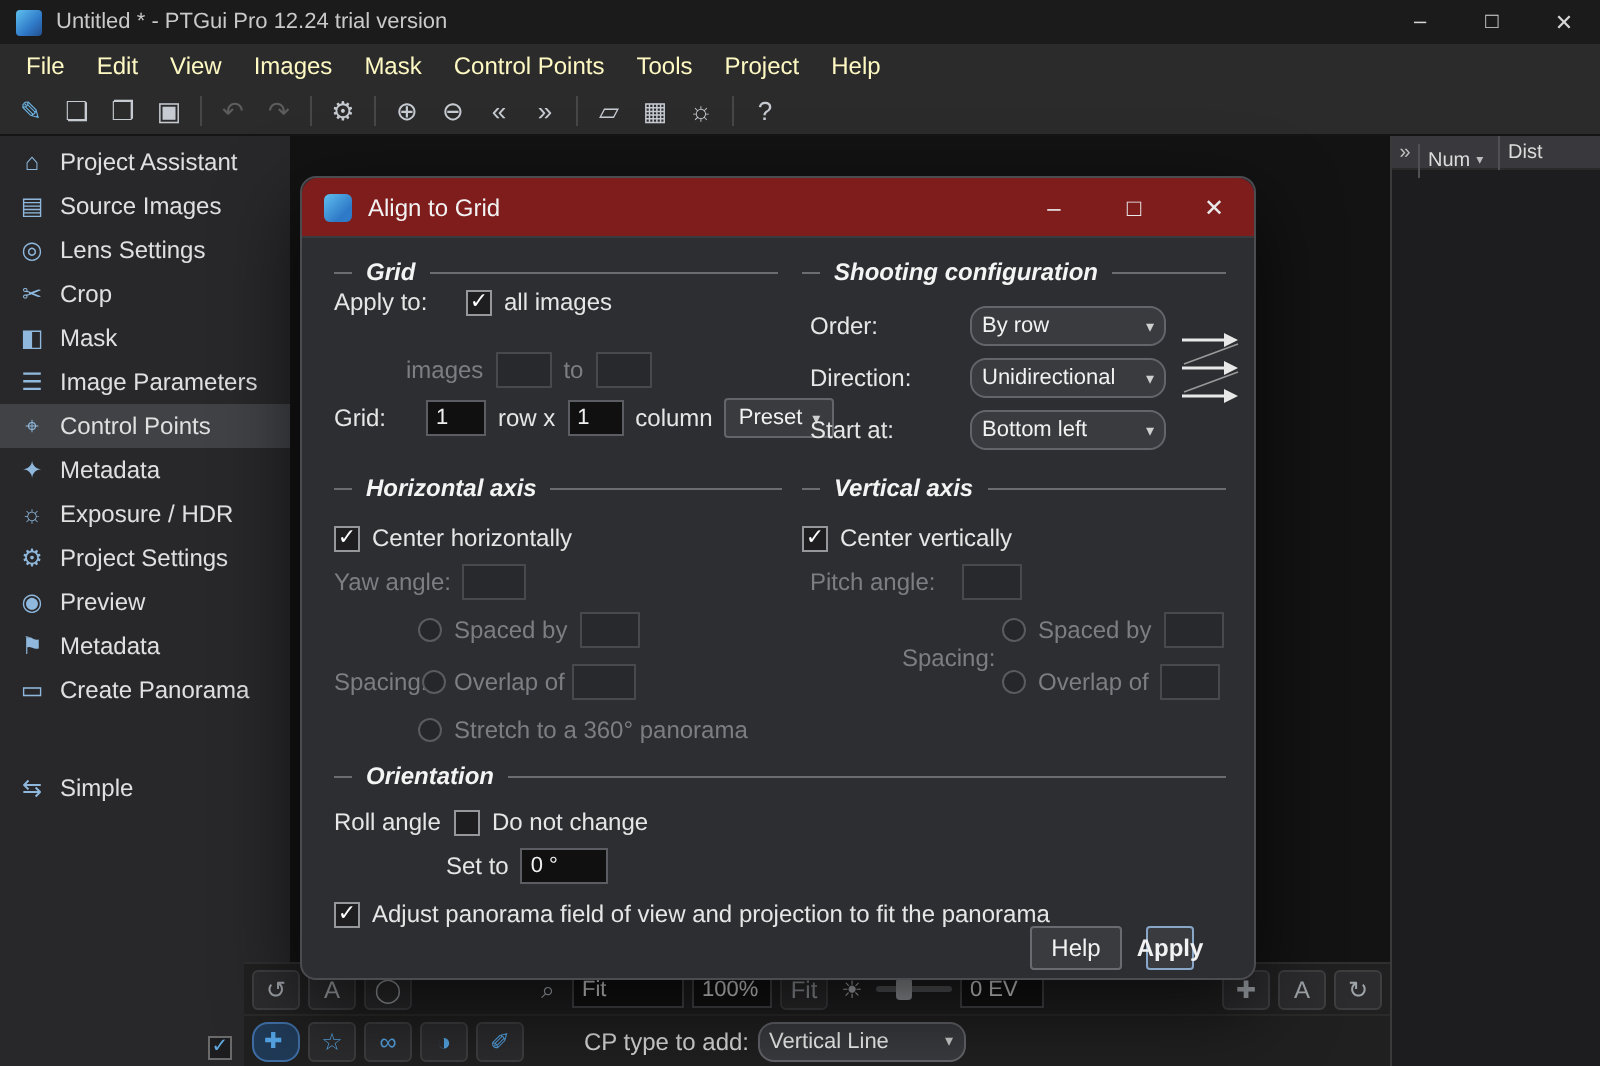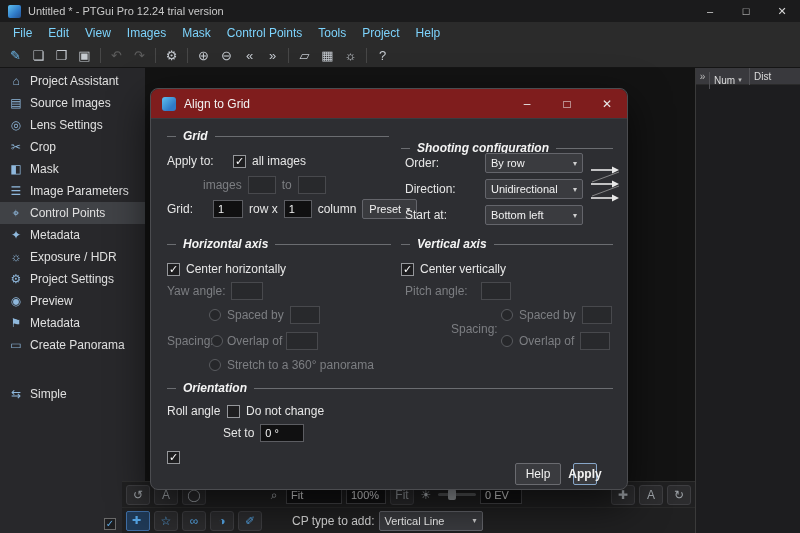--- a/index.html
+++ b/index.html
@@ -7,21 +7,21 @@
   #app { position:relative; width:800px; height:533px; background:#141414; overflow:hidden; color:#e4e4e4; }
 
   .titlebar { position:absolute; inset:0 0 auto 0; height:22px; background:#1b1b1c; display:flex; align-items:center; }
   .app-icon { width:13px; height:13px; margin:0 7px 0 8px; border-radius:2px; flex:none;
               background:linear-gradient(135deg,#5fc0ef 0%, #2f7ac8 60%, #24508f 100%); }
   .title-text { font-size:11px; color:#c9c9c9; }
   .win-controls { margin-left:auto; display:flex; height:22px; }
   .win-btn { width:36px; height:22px; display:flex; align-items:center; justify-content:center; font-size:11px; color:#d6d6d6; }
 
   .menubar { position:absolute; top:22px; left:0; right:0; height:21px; background:#2b2b2b; display:flex; align-items:center; padding-left:5px; }
-  .menu-item { padding:0 8px; font-size:12px; color:#7dd3fc; }
+  .menu-item { padding:0 8px; font-size:12px; color:#fef9c3; }
 
   .toolbar { position:absolute; top:43px; left:0; right:0; height:25px; background:#2b2b2b; border-bottom:1px solid #151515; display:flex; align-items:center; padding-left:4px; }
   .tool-btn { width:23px; height:21px; display:flex; align-items:center; justify-content:center; font-size:13px; color:#c6cbd1; flex:none; }
   .tool-btn.accent { color:#6db7e8; }
   .tool-btn.dim { color:#5d5d5d; }
   .tool-sep { width:1px; height:15px; background:#474747; margin:0 4px; flex:none; }
 
   .sidebar { position:absolute; top:68px; left:0; bottom:0; width:145px; background:#28282b; padding-top:2px; }
   .side-item { height:22px; display:flex; align-items:center; gap:7px; padding-left:9px; font-size:12px; color:#e0e0e0; }
   .side-item.selected { background:#404246; }
@@ -64,21 +64,21 @@
   .sect::before { content:""; width:9px; height:1px; background:#6b6d71; flex:none; }
   .sect::after { content:""; flex:1; height:1px; background:#6b6d71; }
 
   .row { position:absolute; display:flex; align-items:center; gap:6px; font-size:12px; color:#e6e6e6; height:20px; white-space:nowrap; }
   .dis { color:#7c7e82; }
   .cb { width:13px; height:13px; background:#1e1e20; border:1px solid #95979b; display:flex; align-items:center; justify-content:center; flex:none; }
   .cb .ck { font-size:11px; color:#fff; line-height:1; }
   .radio { width:12px; height:12px; border:1px solid #595b5f; border-radius:50%; background:#26272a; flex:none; }
   .inp { height:18px; background:#101011; border:1px solid #5c5d62; color:#f0f0f0; font-size:11px; display:flex; align-items:center; padding:0 4px; flex:none; }
   .inp.empty { background:#28292c; border-color:#48494d; }
-  .sel { height:20px; background:#3a3b3f; border:1px solid #64656b; border-radius:2px; color:#f2f2f2; font-size:11px; display:flex; align-items:center; justify-content:space-between; padding:0 5px; flex:none; }
+  .sel { height:20px; background:#3a3b3f; border:1px solid #64656b; border-radius:8px; color:#f2f2f2; font-size:11px; display:flex; align-items:center; justify-content:space-between; padding:0 5px; flex:none; }
   .arr { font-size:8px; color:#cfcfcf; margin-left:5px; }
   .pbtn { height:20px; background:#3a3b3f; border:1px solid #64656b; border-radius:2px; color:#f2f2f2; font-size:11px; display:flex; align-items:center; padding:0 6px; flex:none; }
   .btn { position:absolute; height:22px; background:#3a3b3f; border:1px solid #6a6b70; border-radius:2px; color:#f2f2f2; font-size:12px; display:flex; align-items:center; justify-content:center; }
   .btn.default { border-color:#87a6c8; font-weight:bold; }
 </style>
 </head>
 <body>
 
 <div id="app">
 
@@ -242,25 +242,25 @@
       <div class="dlg-controls">
         <div class="dlg-btn">–</div>
         <div class="dlg-btn">□</div>
         <div class="dlg-btn">✕</div>
       </div>
     </div>
 
     <div class="sect" style="left:16px; top:40px; width:222px">
         <span>Grid</span>
       </div>
-    <div class="sect" style="left:250px; top:52px; width:212px">
+    <div class="sect" style="left:250px; top:40px; width:212px">
         <span>Shooting configuration</span>
       </div>
 
-    <div class="row" style="left:16px; top:62px">
+    <div class="row" style="left:16px; top:52px">
       <span style="width:60px">Apply to:</span>
       <span class="cb">
           <span class="ck">✓</span>
         </span>
       <span>all images</span>
     </div>
 
     <div class="row" style="left:52px; top:86px">
       <span class="dis">images</span>
       <span class="inp empty" style="width:28px"></span>
@@ -386,19 +386,20 @@
       <span>Do not change</span>
     </div>
     <div class="row" style="left:72px; top:334px">
       <span>Set to</span>
       <span class="inp" style="width:44px">0 °</span>
     </div>
     <div class="row" style="left:16px; top:358px">
       <span class="cb">
           <span class="ck">✓</span>
         </span>
+      <span>Adjust panorama field of view and projection to fit the panorama</span>
     </div>
 
     <div class="btn" style="left:364px; top:374px; width:46px">Help</div>
     <div class="btn default" style="left:422px; top:374px; width:24px">Apply</div>
   </div>
 
 </div>
 
 </body></html>

